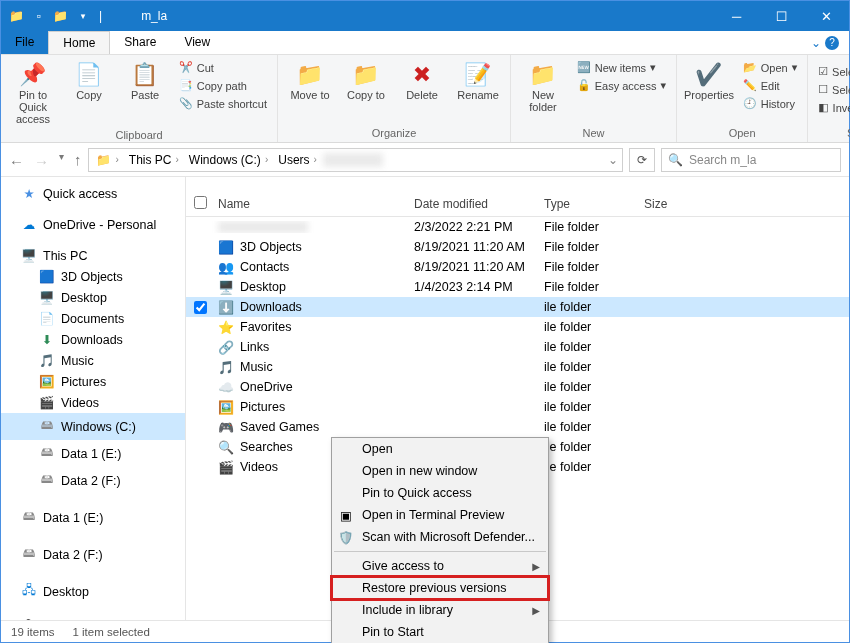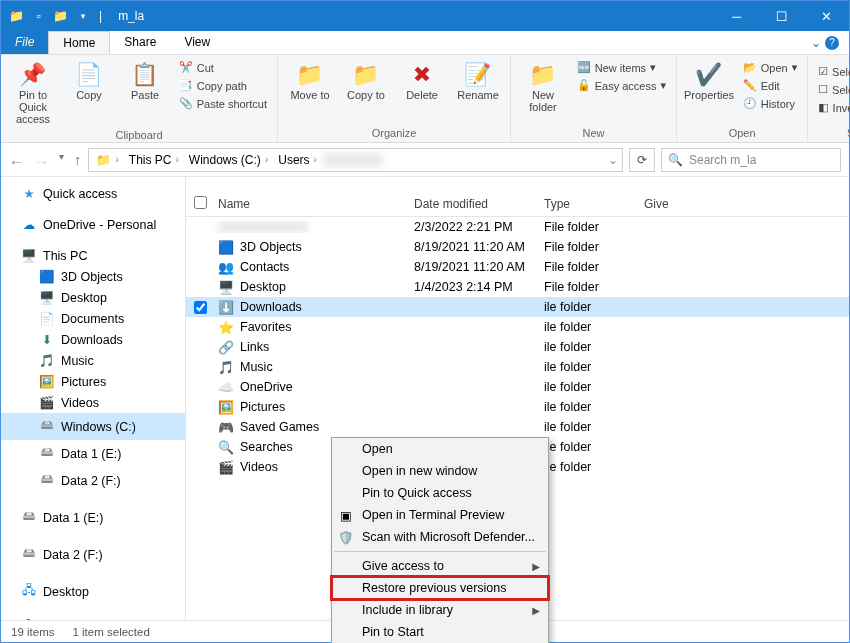--- a/index.html
+++ b/index.html
@@ -1,26 +1,26 @@
 <!DOCTYPE html>
 <html><head>
 <meta charset="utf-8">
 <style>
 * { box-sizing: border-box; margin: 0; padding: 0; font-family: "Segoe UI", Tahoma, sans-serif; }
 body { width: 850px; height: 643px; background: #fff; overflow: hidden; }
 .window { width: 850px; height: 643px; display: flex; flex-direction: column; border: 1px solid #4a90e2; }
 .titlebar { height: 30px; background: #1979ca; display: flex; align-items: center; color: #fff; font-size: 12px; }
 .titlebar .tb-icons { display: flex; gap: 6px; padding: 0 8px; align-items: center; }
 .titlebar .tb-icons span { width: 16px; height: 16px; display: flex; align-items: center; justify-content: center; }
-.titlebar .tb-title { padding-left: 16px; }
+.titlebar .tb-title { padding-left: 0; margin-left: 39px; }
 .titlebar .spacer { flex: 1; }
 .titlebar .winbtn { width: 45px; height: 30px; display: flex; align-items: center; justify-content: center; font-size: 13px; }
 .tabbar { height: 24px; background: #fff; border-bottom: 1px solid #e0e0e0; display: flex; font-size: 12px; }
 .tabbar .tab { padding: 4px 14px; cursor: default; }
-.tabbar .tab.file { background: #1979ca; color: #fef9c3; font-style: italic; }
+.tabbar .tab.file { background: #1979ca; color: #000000; }
 .tabbar .tab.active { background: #f5f5f5; border: 1px solid #d0d0d0; border-bottom: none; }
 .tabbar .help { margin-left: auto; padding: 4px 10px; display:flex; align-items:center; gap:4px;}
 .ribbon { height: 88px; background: #f5f6f7; border-bottom: 1px solid #dadada; display: flex; font-size: 11px; color: #444; }
 .rgroup { border-right: 1px solid #e3e3e3; display: flex; flex-direction: column; padding: 2px 6px; }
 .rgroup .row { display: flex; flex: 1; align-items: flex-start; gap: 4px; }
 .rgroup .label { text-align: center; font-size: 11px; color: #666; padding-bottom: 1px; }
 .bigbtn { display: flex; flex-direction: column; align-items: center; padding: 4px 6px; width: 52px; text-align:center; line-height:1.1;}
 .bigbtn .ic { font-size: 22px; height: 28px; display:flex; align-items:center; justify-content:center;}
 .smallbtn { display: flex; align-items: center; gap: 4px; padding: 2px 4px; font-size: 11px; white-space: nowrap; }
 .smallcol { display: flex; flex-direction: column; gap: 1px; padding-top:2px;}
@@ -318,21 +318,21 @@
           <span>Linux</span>
         </div>
     </div>
 
     <div class="main">
       <div class="colhdr">
         <div class="c c-chk"><input type="checkbox" style=""></div>
         <div class="c c-name">Name</div>
         <div class="c c-date">Date modified</div>
         <div class="c c-type">Type</div>
-        <div class="c c-size">Give</div>
+        <div class="c c-size">Size</div>
       </div>
       <div class="rows" id="rows">
           <div class="row-item">
             <div class="c c-chk"></div>
             <div class="c c-name">
               <span class="blur" style="width:90px;height:12px;display:inline-block"></span>
             </div>
             <div class="c c-date">2/3/2022 2:21 PM</div>
             <div class="c c-type">File folder</div>
             <div class="c c-size"></div>

